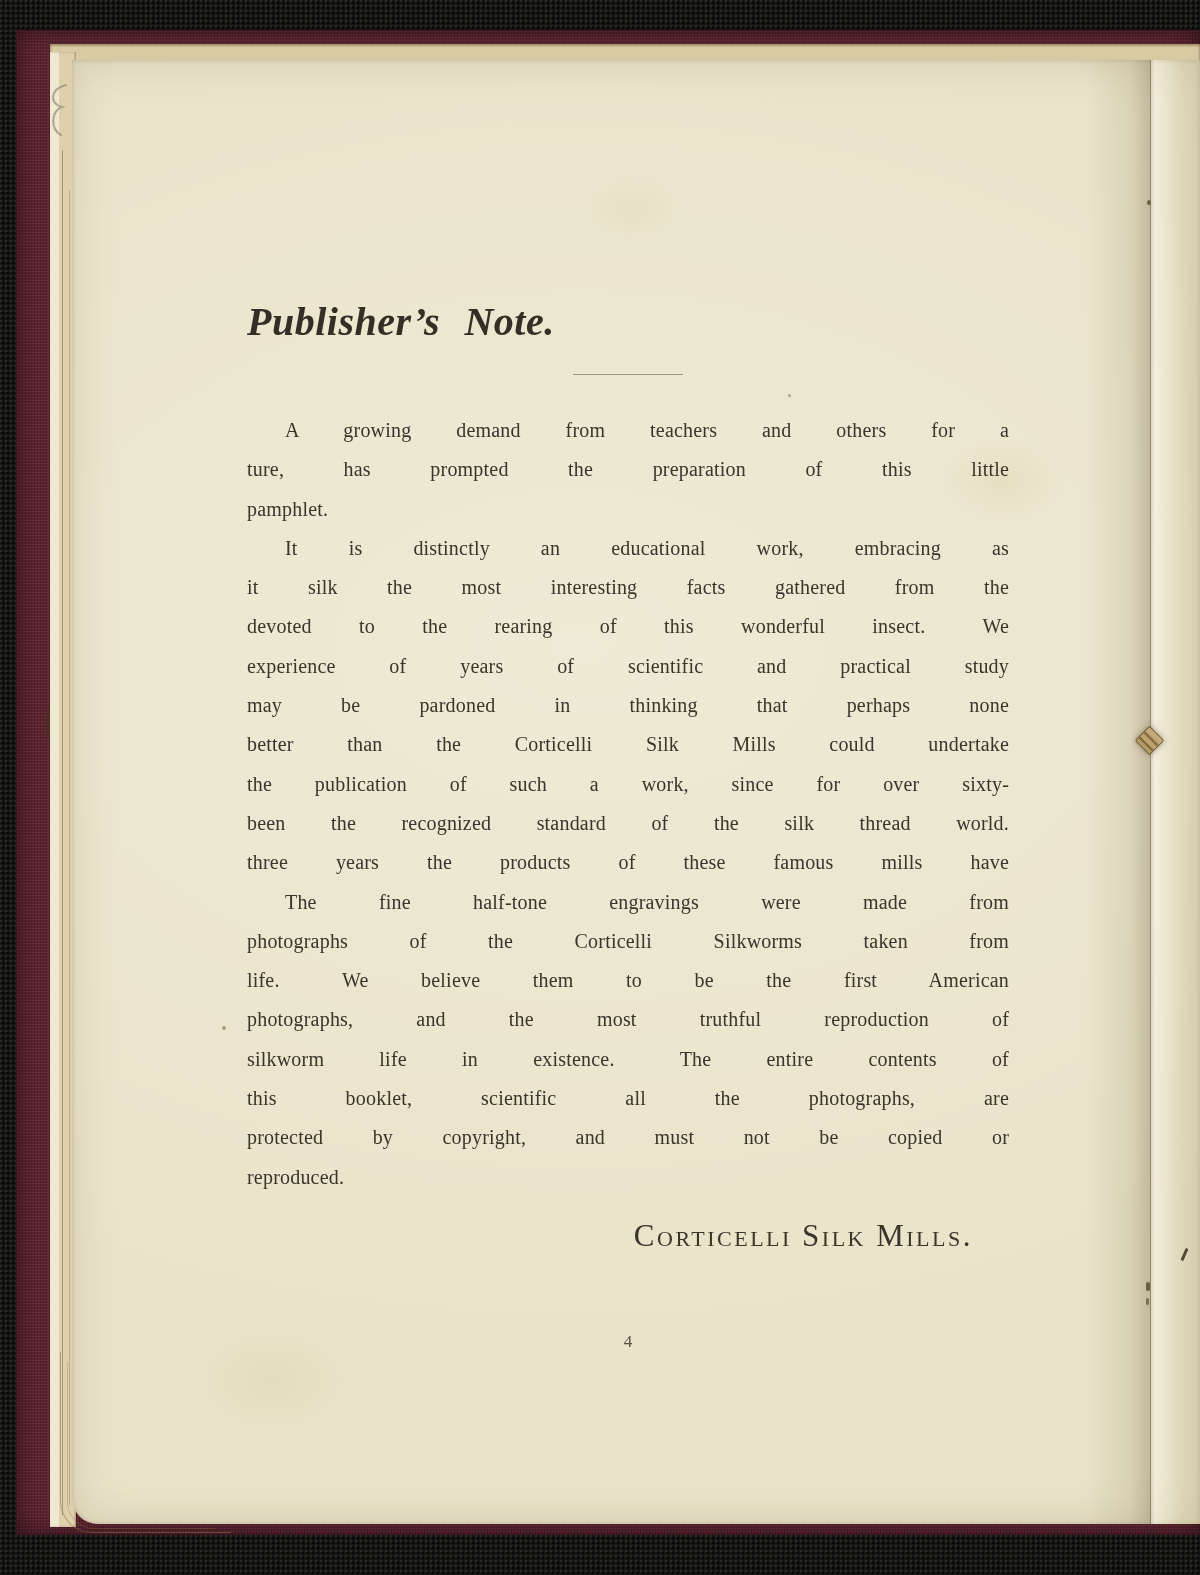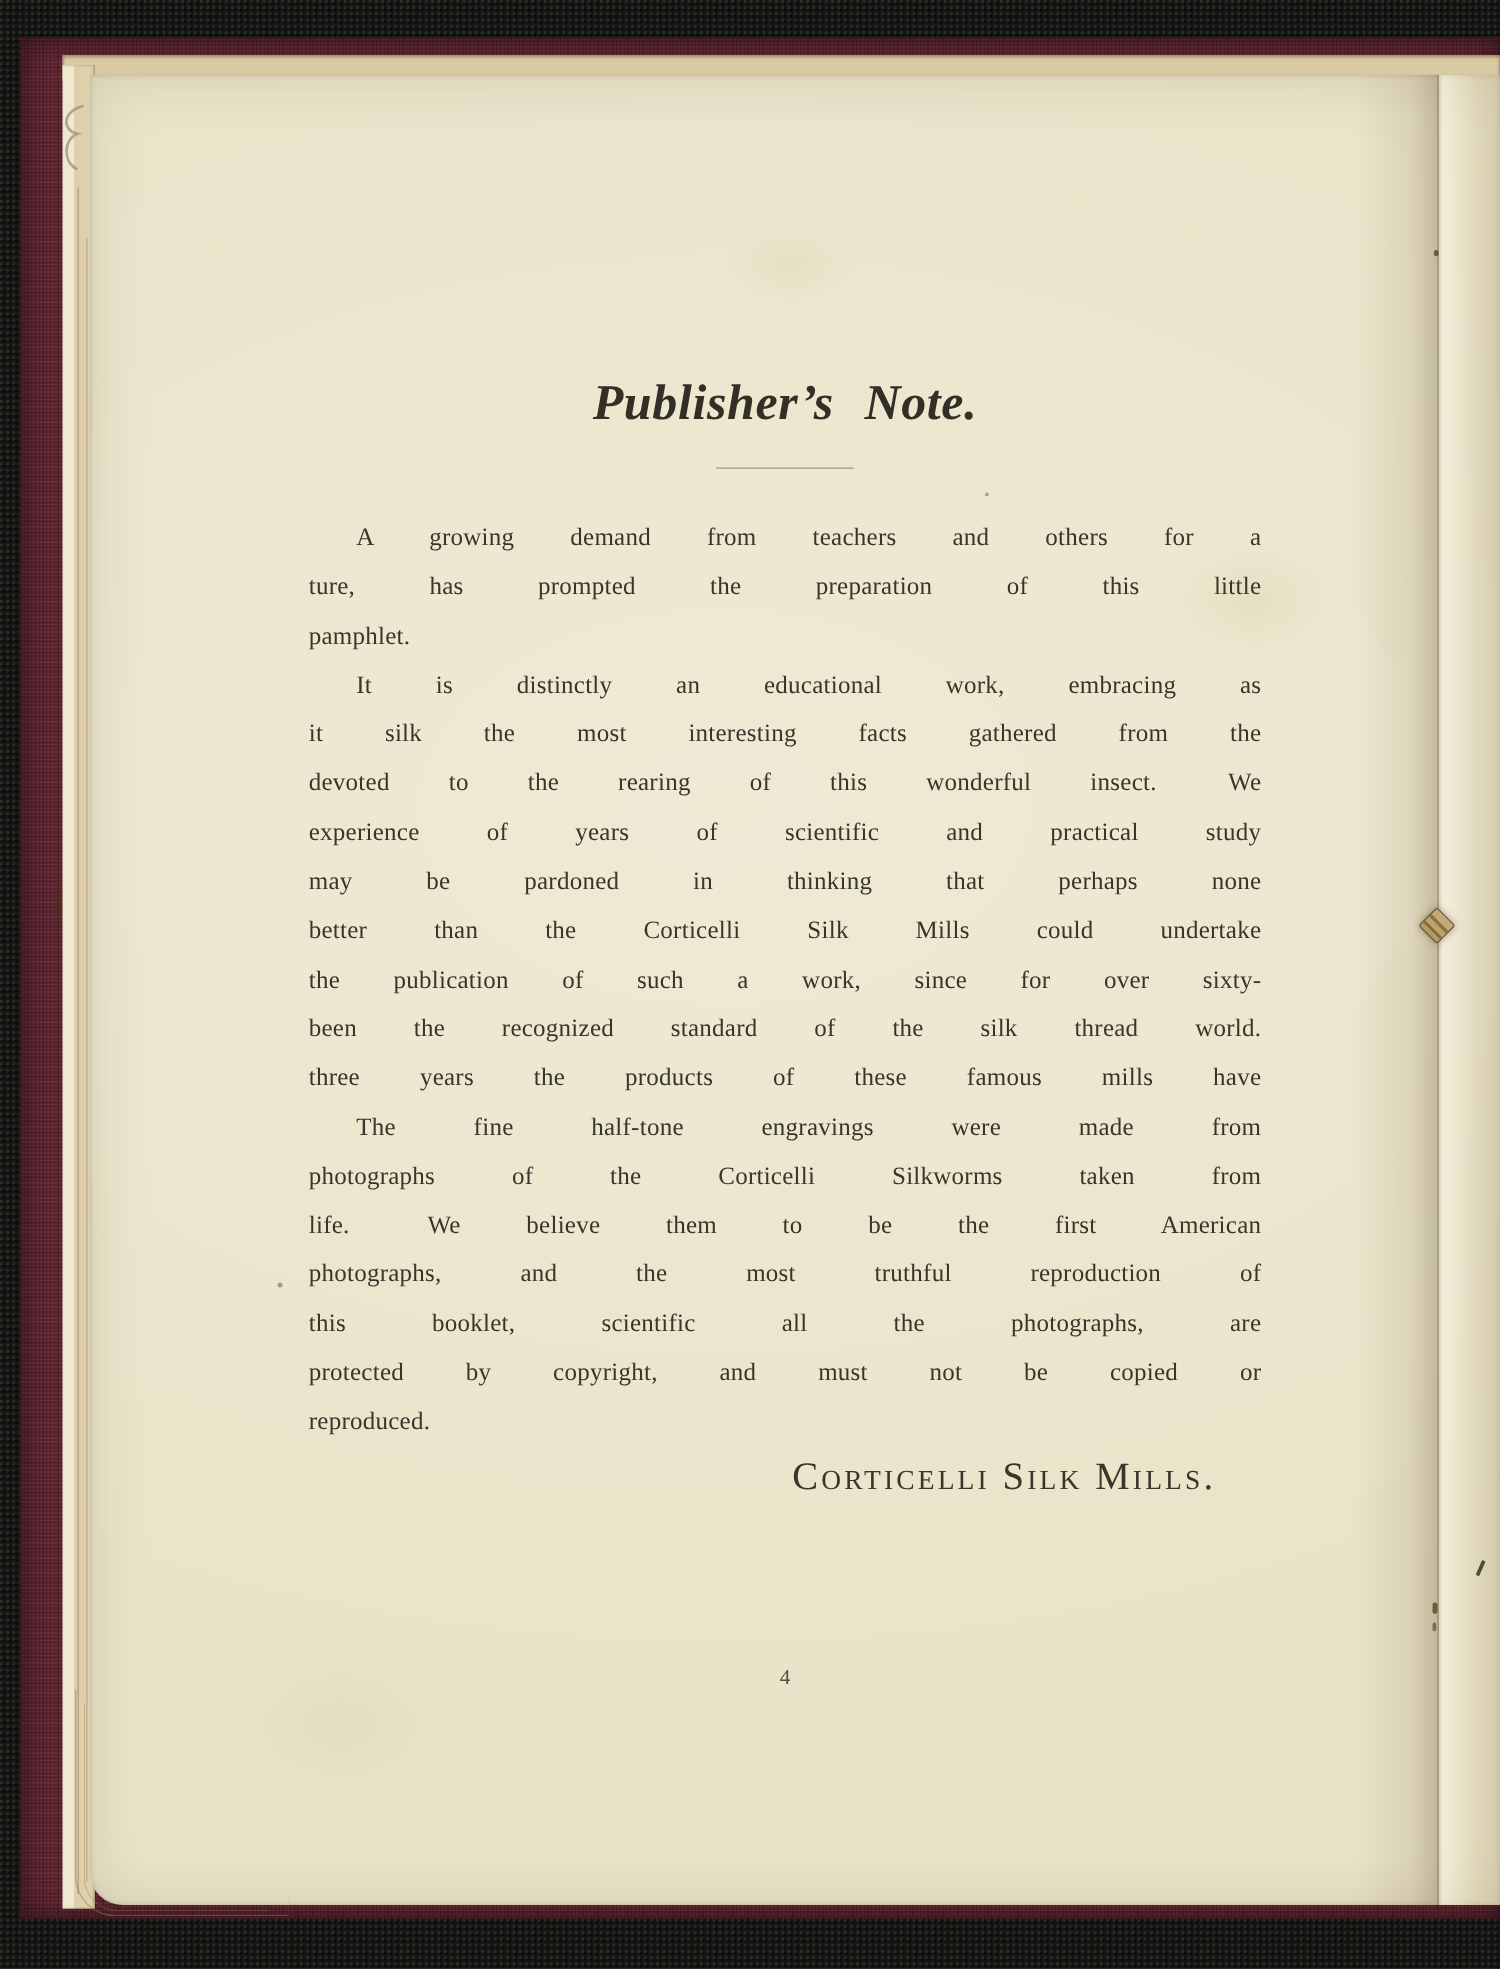--- a/index.html
+++ b/index.html
@@ -66,30 +66,30 @@
   
   .corner-a{position:absolute;left:60px;bottom:42px;width:170px;height:180px;
     border-left:1px solid rgba(140,118,78,.5);border-bottom:1px solid rgba(140,118,78,.5);
     border-bottom-left-radius:32px;}
   .corner-b{position:absolute;left:67px;bottom:46px;width:148px;height:166px;
     border-left:1px solid rgba(140,118,78,.32);border-bottom:1px solid rgba(140,118,78,.32);
     border-bottom-left-radius:27px;}
 
   
   .text-col{position:absolute;left:175px;top:240px;width:762px;color:#3a352a;}
-  .title{margin:0;text-align:center;font-family:"Liberation Serif",serif;
+  .title{margin:0;text-align:left;font-family:"Liberation Serif",serif;
     font-style:italic;font-weight:bold;font-size:40px;line-height:44px;
     letter-spacing:.5px;word-spacing:14px;color:#332f26;}
   .divider{width:110px;height:1px;background:#a29b84;margin:30px auto 36px auto;}
   .para{margin:0;}
   .line{font-size:20px;line-height:39.3px;height:39.3px;letter-spacing:.2px;
     text-align:justify;text-align-last:justify;white-space:normal;}
   .line.first{text-indent:38px;}
   .line.lastleft{text-align-last:left;}
-  .signature{margin-top:2px;text-align:right;padding-right:36px;
+  .signature{margin-top:18px;text-align:right;padding-right:36px;
     font-variant:small-caps;font-size:31px;line-height:42px;letter-spacing:2.5px;color:#3a352a;}
   .pagenum{position:absolute;left:175px;top:1272px;width:762px;text-align:center;
     font-size:17px;color:#55503f;}
 </style>
 </head>
 <body>
 
 <div class="scene">
 
   <div class="fabric"></div>
@@ -139,20 +139,21 @@
             <div class="line">better than the Corticelli Silk Mills could undertake</div>
             <div class="line">the publication of such a work, since for over sixty-</div>
             <div class="line">been the recognized standard of the silk thread world.</div>
             <div class="line">three years the products of these famous mills have</div>
           </div>
           <div class="para">
             <div class="line first">The fine half-tone engravings were made from</div>
             <div class="line">photographs of the Corticelli Silkworms taken from</div>
             <div class="line">life.  We believe them to be the first American</div>
             <div class="line">photographs, and the most truthful reproduction of</div>
+            <div class="line">silkworm life in existence.  The entire contents of</div>
             <div class="line">this booklet, scientific all the photographs, are</div>
             <div class="line">protected by copyright, and must not be copied or</div>
             <div class="line lastleft">reproduced.</div>
           </div>
         </div>
       <div class="signature">Corticelli Silk Mills.</div>
     </div>
 
     <div class="pagenum">4</div>
   </div>

